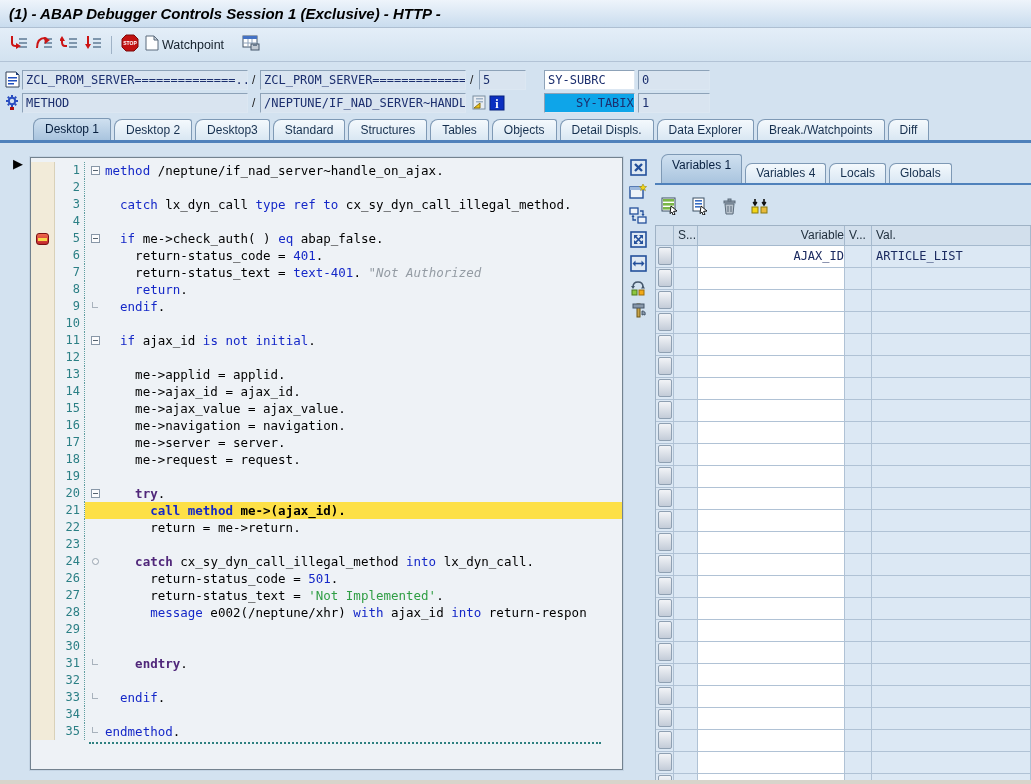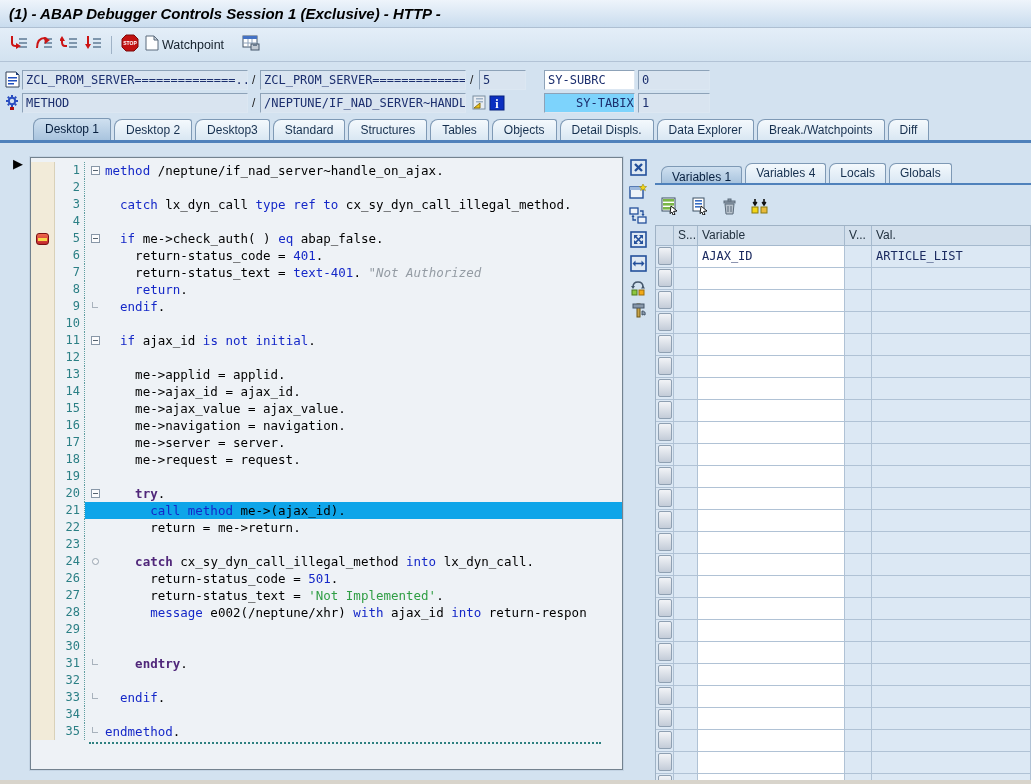--- a/index.html
+++ b/index.html
@@ -35,21 +35,21 @@
   #fields { position:absolute; left:0; top:64px; width:1031px; height:54px; }
   .frow { position:absolute; left:0; width:1031px; height:22px; }
   .fbox {
     position:absolute; height:20px;
     background:#d9e4f0;
     border:1px solid; border-color:#8da2b8 #dce7f2 #dce7f2 #8da2b8;
     font-family:"DejaVu Sans Mono", monospace; font-size:12px;
     color:#1c2f6e; padding:2px 3px 0 3px; white-space:nowrap; overflow:hidden;
   }
   .fbox.white { background:#ffffff; }
-  .fbox.yellow { background:#7dd3fc;padding-left:31px; }
+  .fbox.yellow { background:#0ea5e9;padding-left:31px; }
   .fslash { position:absolute; top:3px; font-size:12px; color:#222; }
   .ficon { position:absolute; width:17px; height:17px; top:1px; }
 
   
   #maintabs {
     position:absolute; left:0; top:118px; width:1031px; height:22px;
     display:flex; align-items:flex-end; padding-left:5px;margin-left:28px;
   }
   .mtab {
     height:21px; padding:0 11px; margin-right:3px;
@@ -77,21 +77,21 @@
   }
   .eline { display:flex; height:17px; }
   .egut  { width:24px; background:#f2ebd9; border-right:1px solid #d9d1b9;
            display:flex; align-items:center; justify-content:center; flex:none; }
   .enum  { width:30px; flex:none; text-align:right; padding-right:4px;
            font-family:"DejaVu Sans Mono", monospace; font-size:12px; color:#2b7f85;
            border-right:1px dotted #5f9ea0; line-height:17px; }
   .efold { width:20px; flex:none; display:flex; align-items:center; justify-content:center; }
   .ecode { flex:1; white-space:pre; font-family:"DejaVu Sans Mono", monospace;
            font-size:12.5px; line-height:17px; }
-  .eline.hl .efold, .eline.hl .ecode { background:#0ea5e9; }
+  .eline.hl .efold, .eline.hl .ecode { background:#fde047;font-weight:bold; }
   .tk-k { color:#1528c8; }
   .tk-p { color:#000; }
   .tk-n { color:#1528c8; }
   .tk-s { color:#2f9e44; }
   .tk-c { color:#949ca4; font-style:italic; }
   .tk-b { color:#50277a; font-weight:bold; }
   .fm { width:9px; height:9px; border:1px solid #8897a7; background:#fbfcfd; position:relative; }
   .fm::after { content:""; position:absolute; left:1px; right:1px; top:3px; height:1px; background:#55636f; }
   .fo { width:7px; height:7px; border:1px solid #98a4b0; border-radius:50%; background:#f5f7f9; }
   .fe { width:6px; height:6px; border-left:1px solid #a8b2bc; border-bottom:1px solid #a8b2bc; margin-top:-4px; }
@@ -108,39 +108,39 @@
   
   #rightpanel { position:absolute; left:655px; top:157px; width:376px; height:627px; }
   #vtabs { position:absolute; left:6px; top:4px; height:22px; display:flex; align-items:flex-end; }
   .vtab {
     height:20px; padding:0 10px; margin-right:3px;
     background:linear-gradient(#f4f9fd,#d9e7f3);
     border:1px solid #7e99b5; border-bottom:none;
     border-radius:7px 3px 0 0;
     font-size:12px; color:#16304f; line-height:19px; white-space:nowrap;
   }
-  .vtab.active { background:linear-gradient(#cfe0f0,#a9c4de); color:#071f3f; height:17px; line-height:20px; }
+  .vtab.active { background:linear-gradient(#cfe0f0,#a9c4de); color:#071f3f; height:29px; line-height:20px; }
   #vtabline { position:absolute; left:0; top:26px; width:376px; height:2px; background:#4f81bb; }
   #vtoolbar { position:absolute; left:6px; top:36px; height:26px; display:flex; align-items:center; gap:12px; }
   .vico { width:18px; height:18px; display:flex; align-items:center; justify-content:center; }
 
   
   #vtable { position:absolute; left:0; top:68px; width:376px; height:559px;
             overflow:hidden; border-left:1px solid #9fb2c5; border-top:1px solid #9fb2c5;
             background:#dce8f4; }
   .vrow { display:flex; height:22px; }
   .vrow.head { height:20px; }
   .vc { border-right:1px solid #b0c2d5; border-bottom:1px solid #b0c2d5;
         font-family:"DejaVu Sans Mono", monospace; font-size:12px; color:#1b2a60;
         padding:3px 0 0 4px; white-space:nowrap; overflow:hidden; }
   .vrow.head .vc { background:#d2dfec; border-right:1px solid #a5b9cd; border-bottom:1px solid #a5b9cd;
         font-family:"Liberation Sans", sans-serif; font-size:12px; color:#22313f; padding-top:2px; }
   .c-sel { width:18px; flex:none; padding:0; }
   .c-s   { width:24px; flex:none; }
-  .c-var { width:147px; flex:none; background:#ffffff; }
+  .c-var { width:147px; flex:none; background:#ffffff;text-align:right; }
   .c-v   { width:27px; flex:none; }
   .c-val { flex:1; }
   .selbtn { width:14px; height:18px; margin:1px auto 0 auto;
             background:linear-gradient(#f2f4f7,#c3ccd8);
             border:1px solid #8fa0b2; border-radius:2px; }
   .vrow.head .c-sel { background:#d2dfec; }
 
   #bottombar { position:absolute; left:0; top:780px; width:1031px; height:4px; background:#d8d4cb; }
 </style>
 </head>

